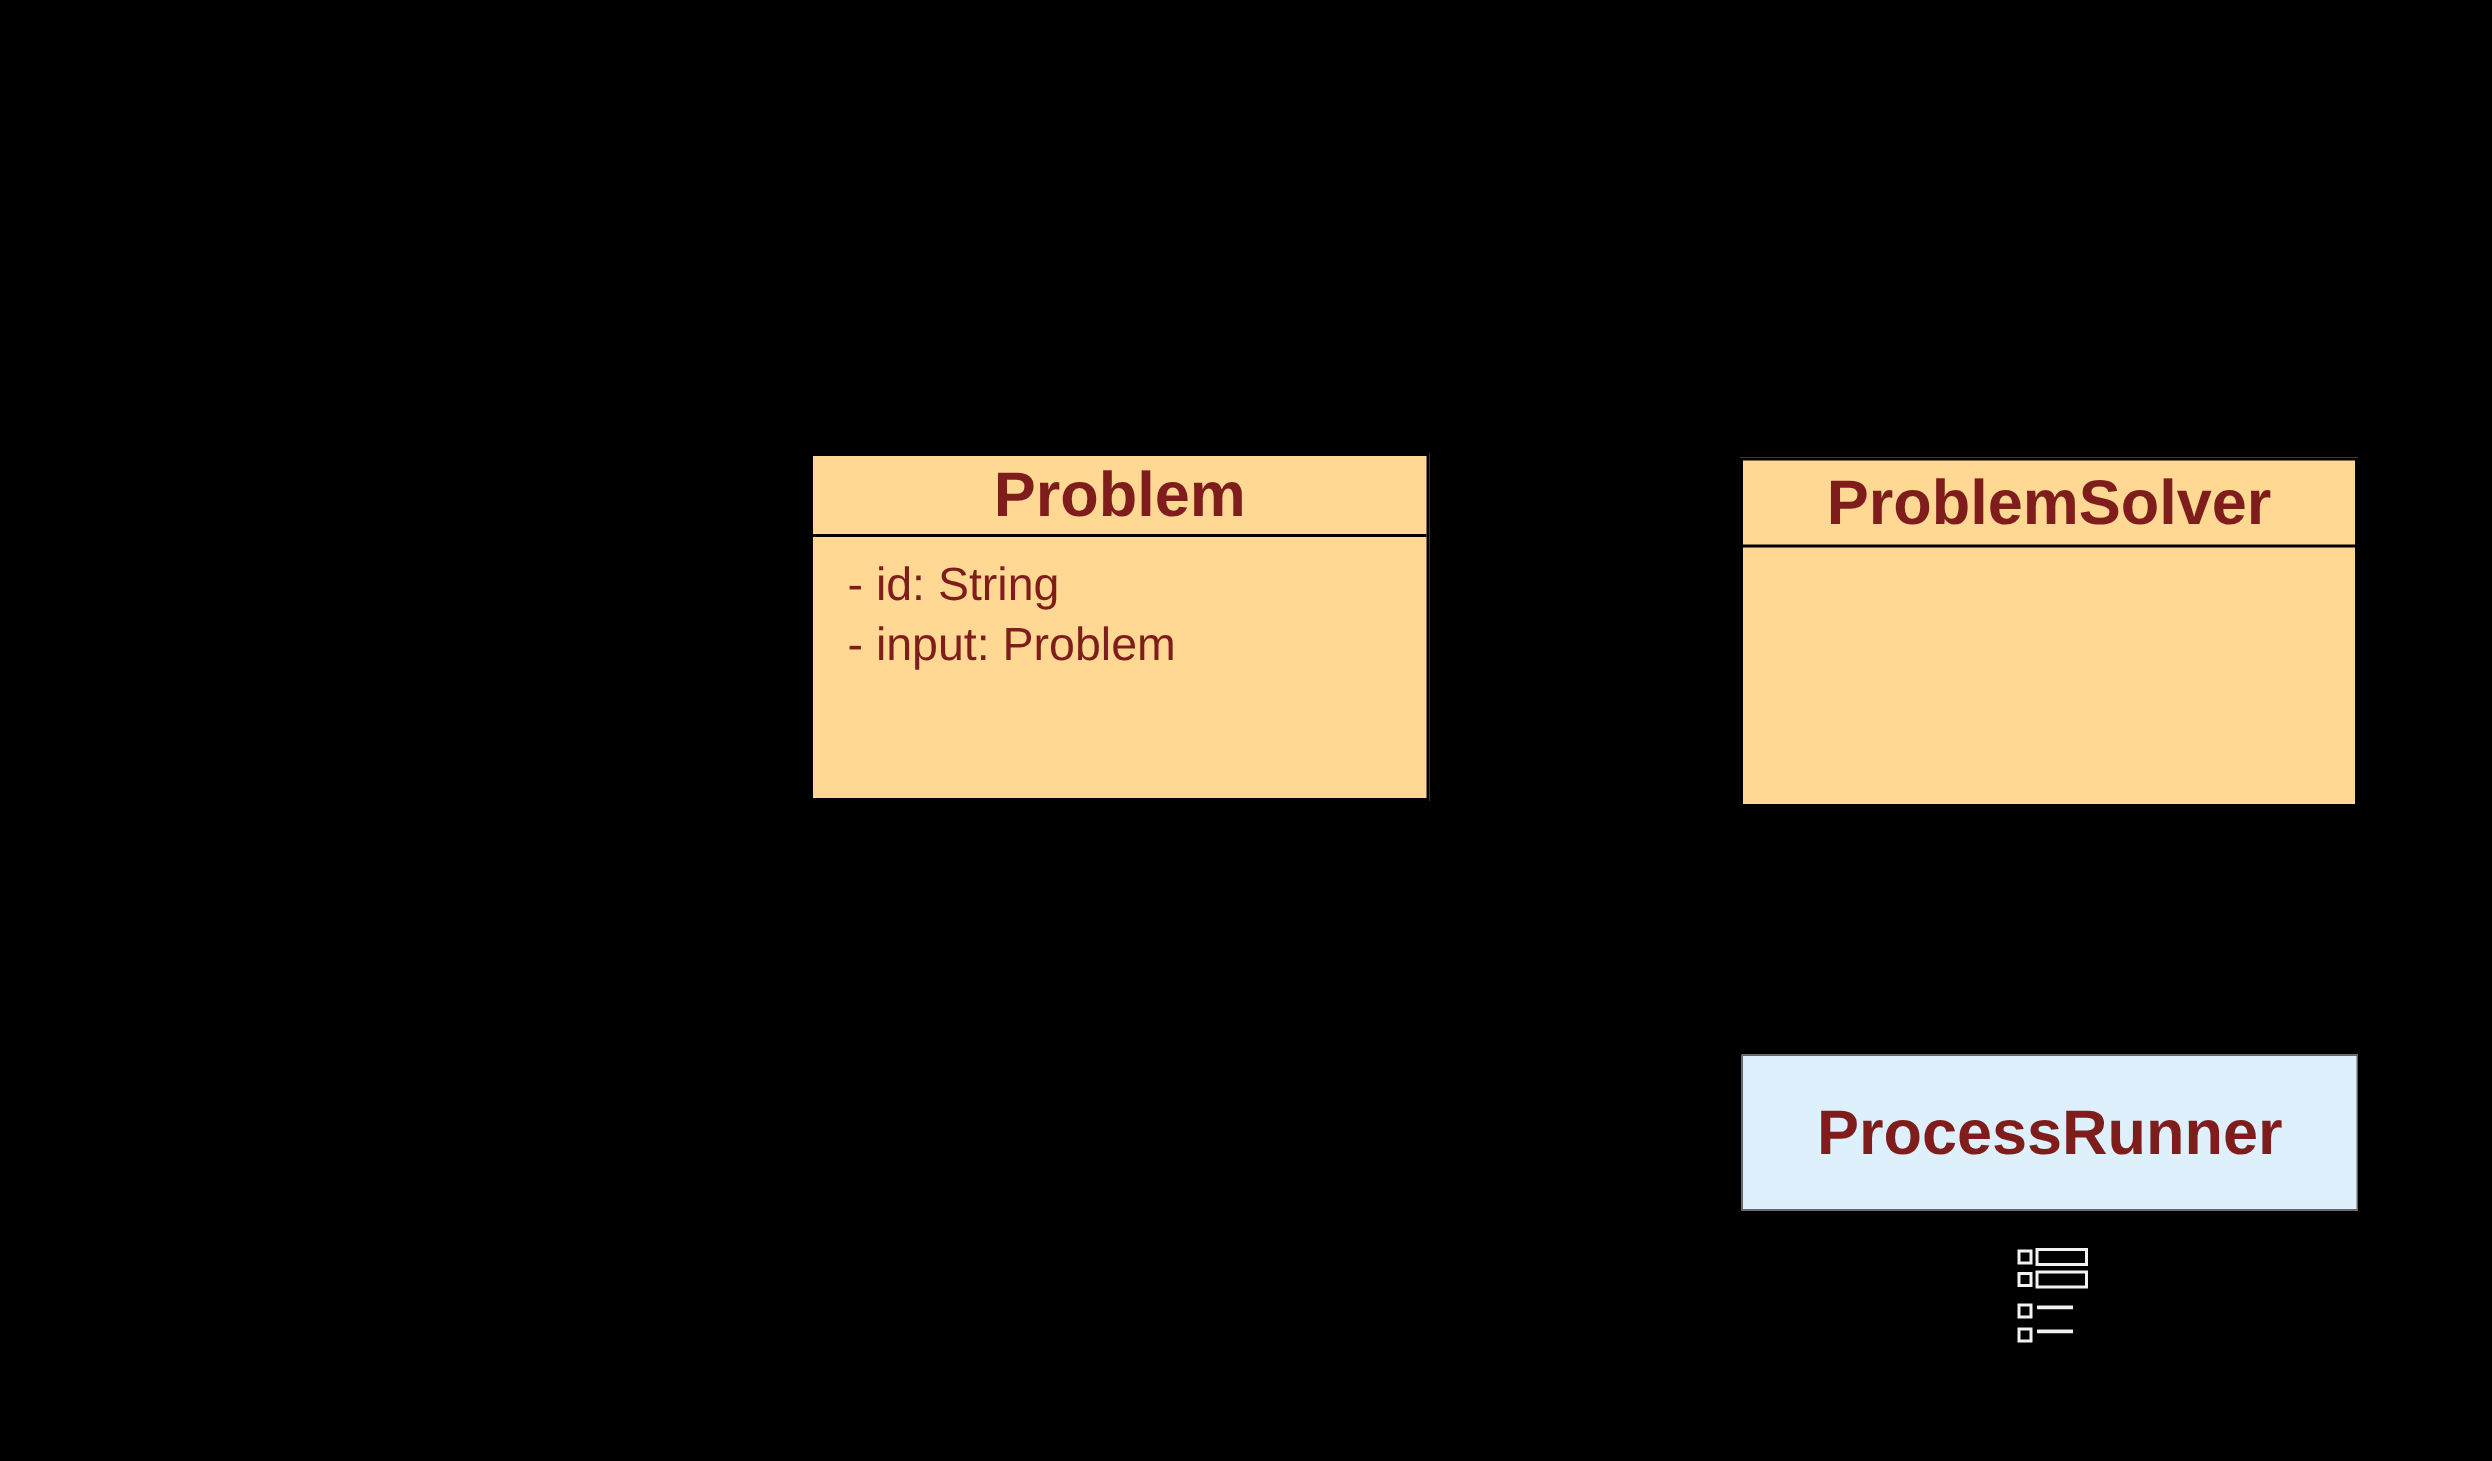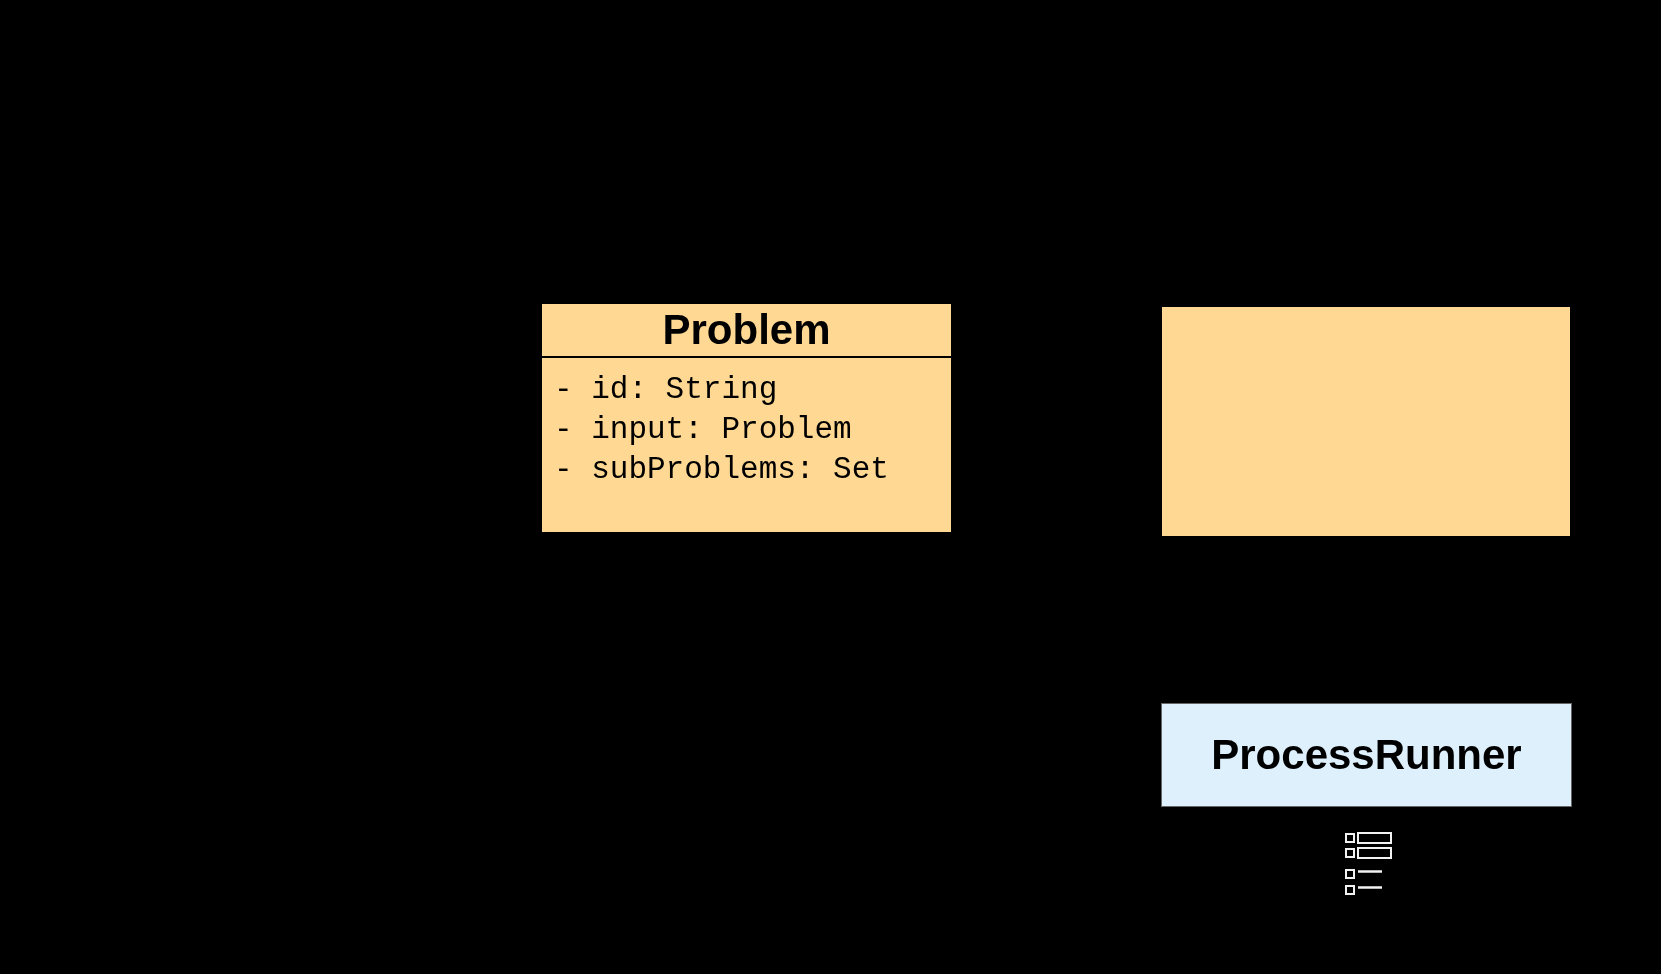--- a/index.html
+++ b/index.html
@@ -7,42 +7,41 @@
     padding: 0;
     background: #000;
   }
   #canvas {
     position: relative;
     width: 1661px;
     height: 974px;
     background: #000000;
     overflow: hidden;
     font-family: "Liberation Sans", sans-serif;
-    color: #000000;
+    color: #7f1d1d;
   }
   .uml-class {
     position: absolute;
     background: #ffd993;
     border: 2px solid #000000;
     box-sizing: border-box;
   }
   .uml-class .uml-title {
     font-weight: 700;
     font-size: 42px;
     text-align: center;
     border-bottom: 2px solid #000000;
     box-sizing: border-box;
     display: flex;
     align-items: center;
     justify-content: center;
     letter-spacing: 0px;
   }
   .uml-attrs {
-    padding: 12px 0 0 12px;
-    font-family: Liberation Mono, monospace;
+    padding: 12px 0 0 23px;
   }
   .uml-attr {
     font-size: 31px;
     line-height: 40px;
     white-space: pre;
   }
   #problem-class {
     left: 540px;
     top: 302px;
     width: 413px;
@@ -82,25 +81,25 @@
 </head>
 <body>
 
 <div id="canvas">
 
   <div id="problem-class" class="uml-class">
     <div class="uml-title">Problem</div>
     <div class="uml-attrs">
       <div class="uml-attr">- id: String</div>
       <div class="uml-attr">- input: Problem</div>
-      <div class="uml-attr">- subProblems: Set</div>
     </div>
   </div>
 
   <div id="problemsolver-class" class="uml-class">
+    <div class="uml-title">ProblemSolver</div>
   </div>
 
   <div id="processrunner-box">
     <span>ProcessRunner</span>
   </div>
 
   <div id="list-icon-wrap">
     <svg width="52" height="66" viewBox="0 0 52 66" xmlns="http://www.w3.org/2000/svg">
       <g fill="none" stroke="#f2f2f2" stroke-width="2">
 

